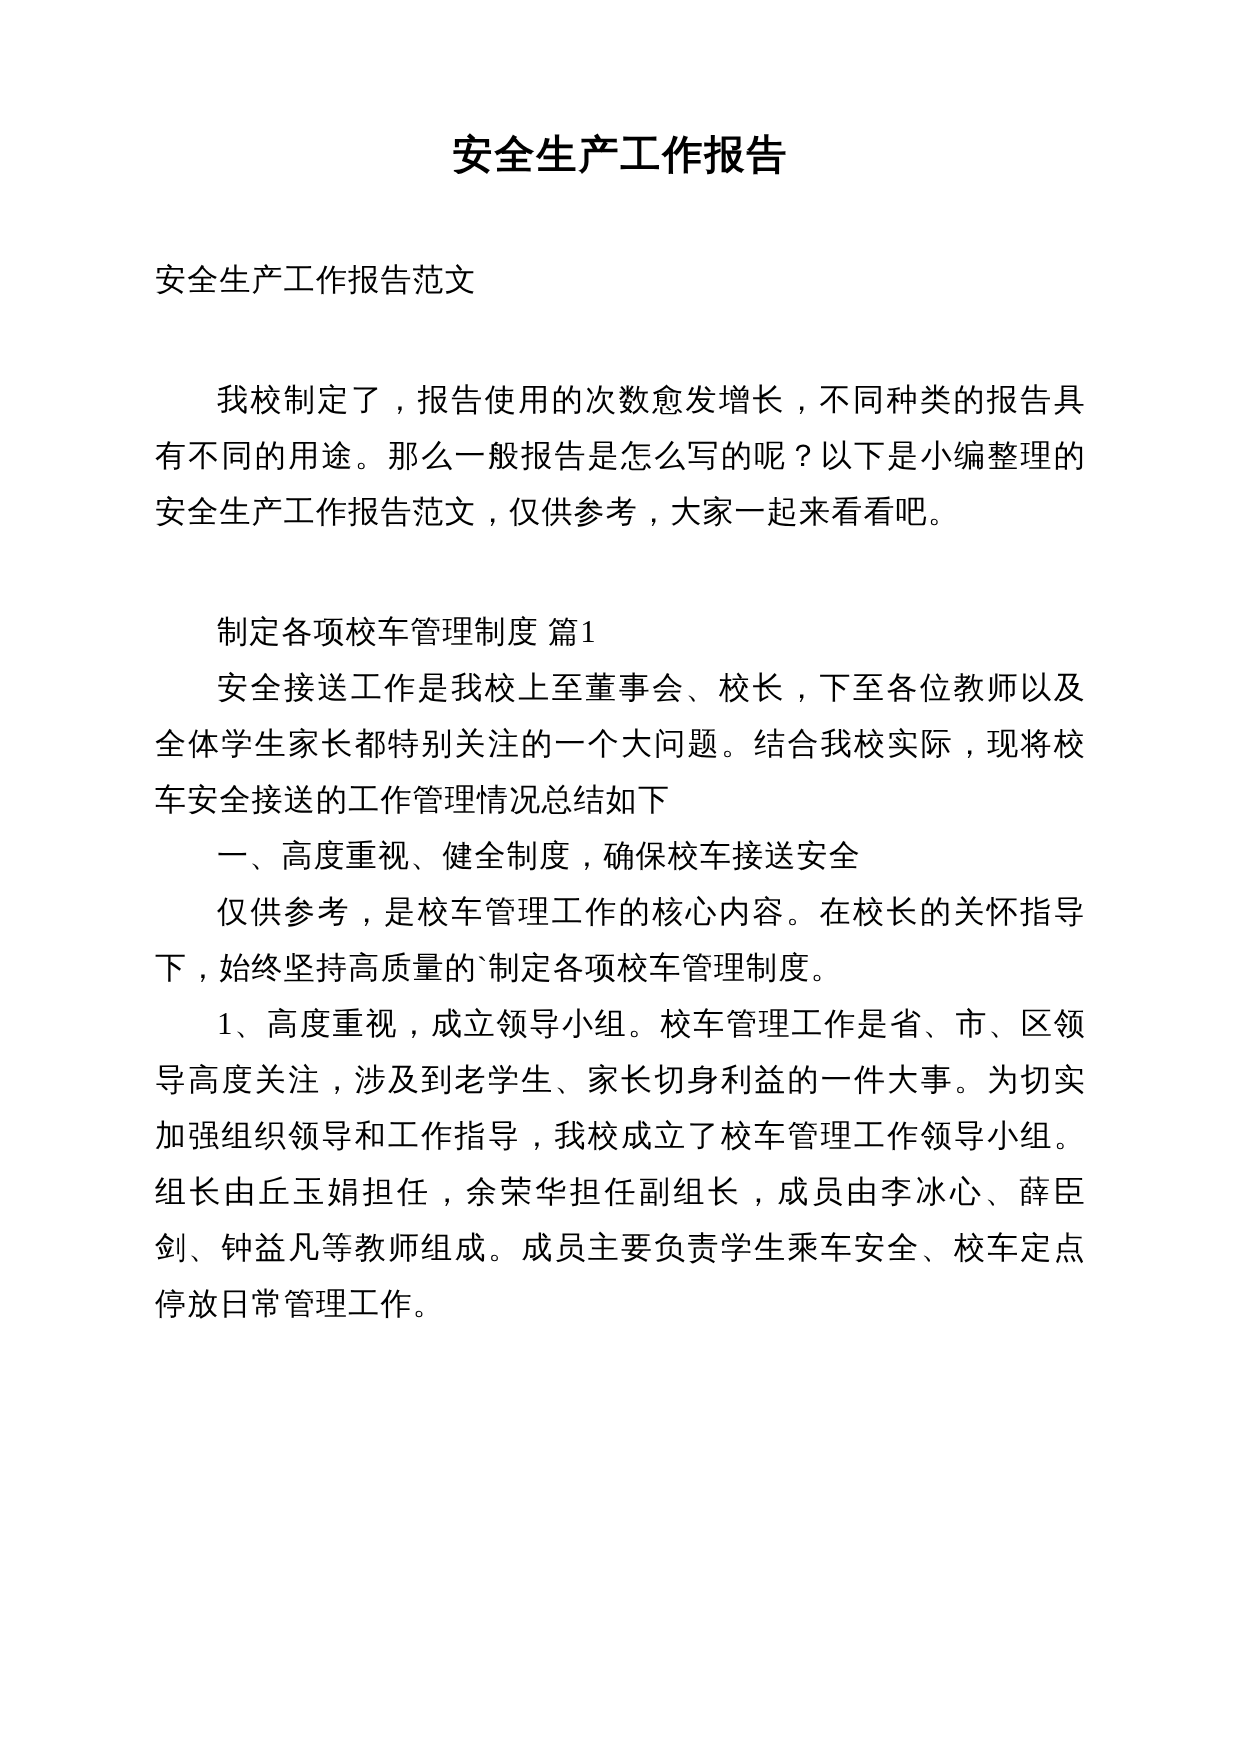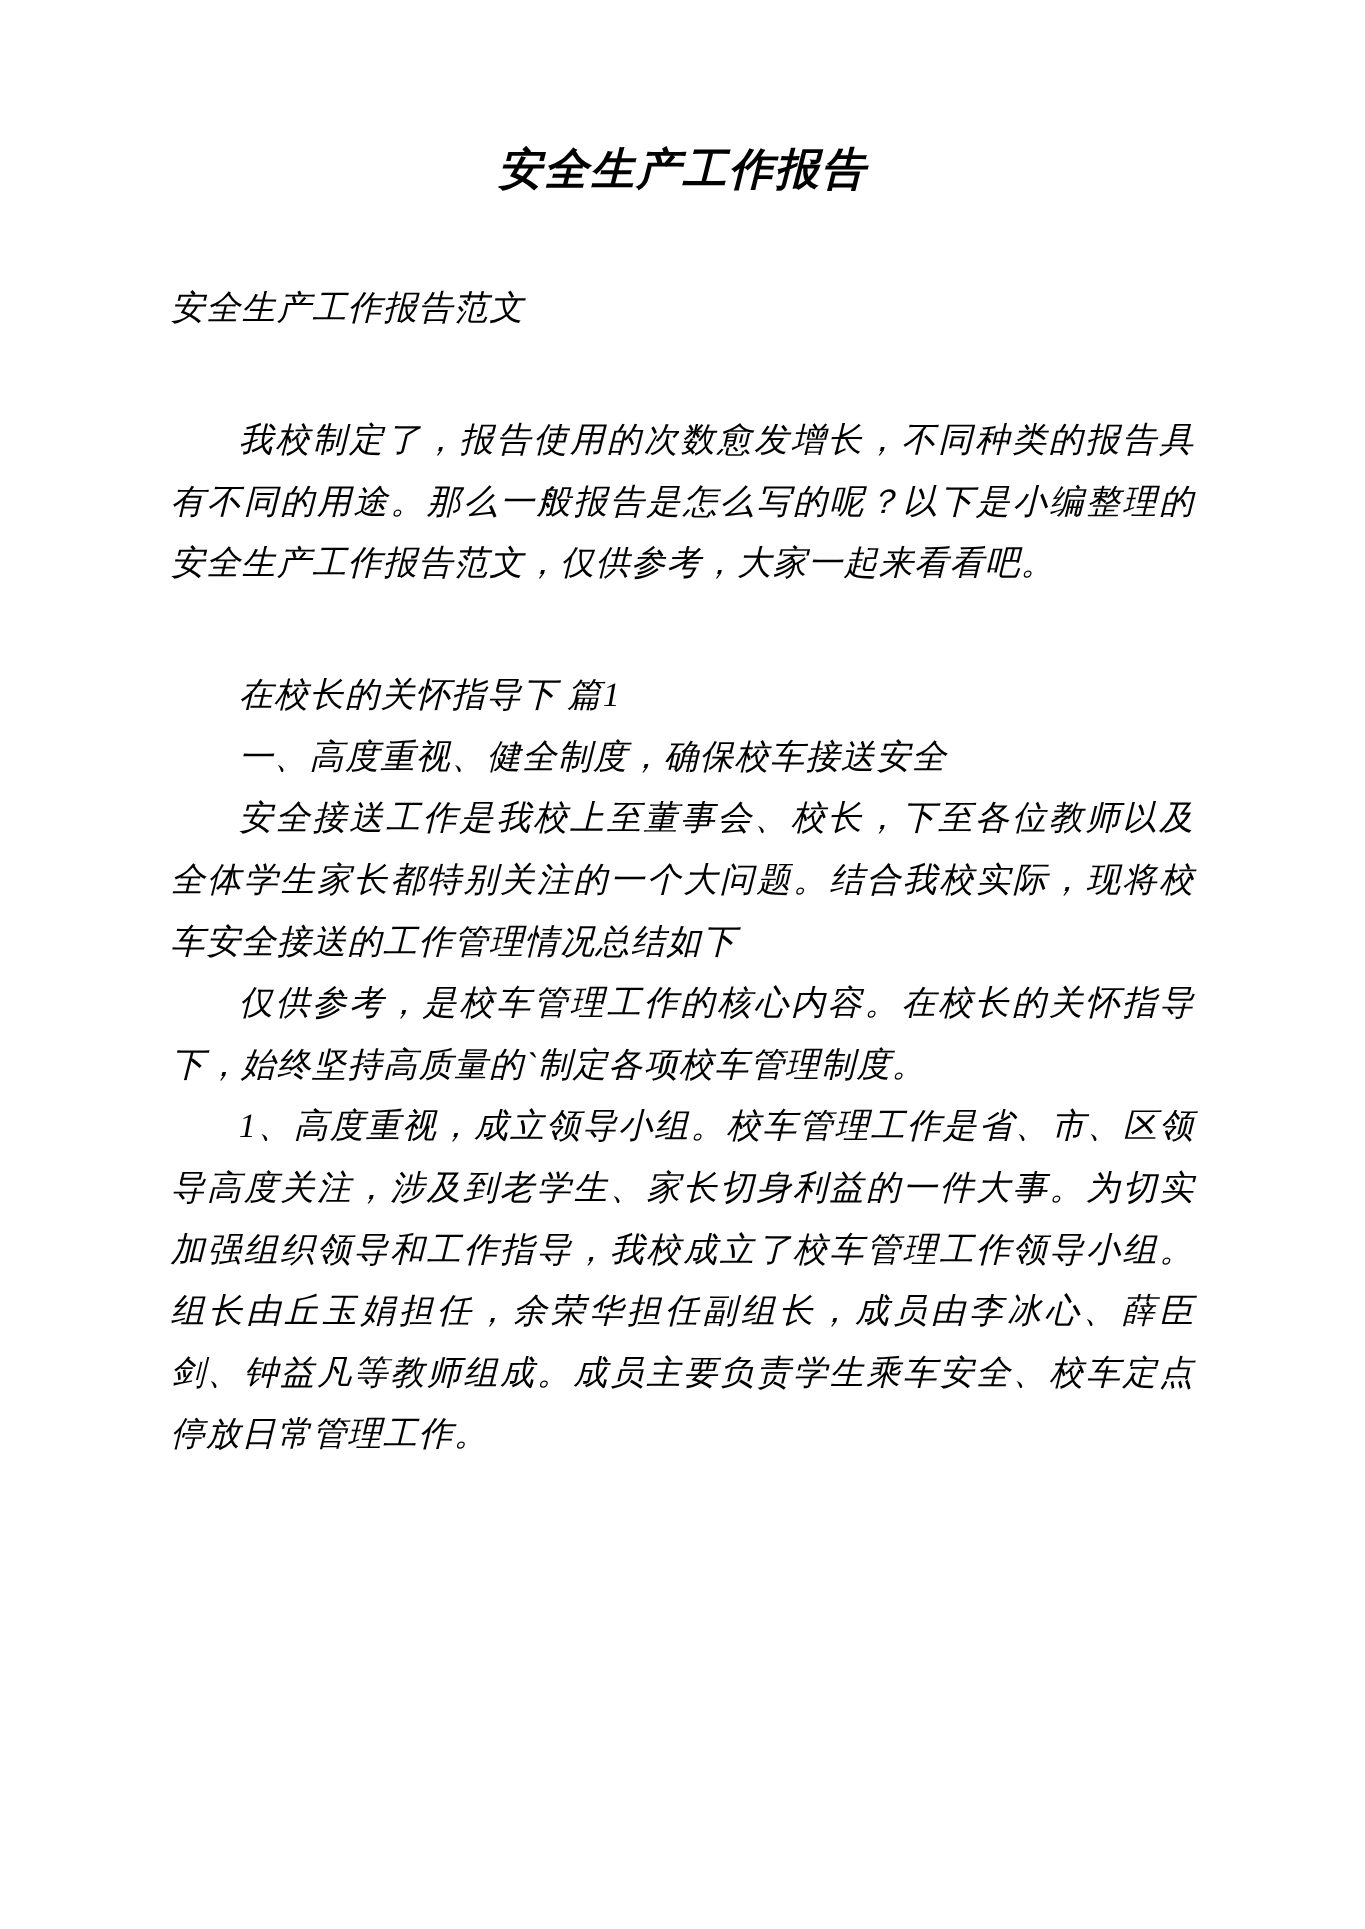--- a/index.html
+++ b/index.html
@@ -11,21 +11,20 @@
     width: 1241px;
     height: 1754px;
     margin: 0 auto;
     background: #ffffff;
     position: relative;
     box-sizing: border-box;
     padding: 0 155px;
     font-family: "Liberation Serif", "DejaVu Serif", serif;
     color: #000000;
     overflow: hidden;
-    font-style: italic;
   }
   .doc-title {
     text-align: center;
     font-family: "Liberation Sans", "DejaVu Sans", sans-serif;
     font-weight: bold;
     font-size: 40px;
     letter-spacing: 2px;
     margin: 0;
     padding-top: 128px;
     line-height: 1.3;
@@ -57,25 +56,25 @@
   <div class="body-block">
 
     <p class="para">安全生产工作报告范文</p>
 
     <div class="gap-lg"></div>
 
     <p class="para indent">我校制定了，报告使用的次数愈发增长，不同种类的报告具有不同的用途。那么一般报告是怎么写的呢？以下是小编整理的安全生产工作报告范文，仅供参考，大家一起来看看吧。</p>
 
     <div class="gap-lg"></div>
 
-    <p class="para indent">在校长的关怀指导下  篇1</p>
+    <p class="para indent">制定各项校车管理制度  篇1</p>
+
+    <p class="para indent">安全接送工作是我校上至董事会、校长，下至各位教师以及全体学生家长都特别关注的一个大问题。结合我校实际，现将校车安全接送的工作管理情况总结如下</p>
 
     <p class="para indent">一、高度重视、健全制度，确保校车接送安全</p>
-
-    <p class="para indent">安全接送工作是我校上至董事会、校长，下至各位教师以及全体学生家长都特别关注的一个大问题。结合我校实际，现将校车安全接送的工作管理情况总结如下</p>
 
     <p class="para indent">仅供参考，是校车管理工作的核心内容。在校长的关怀指导下，始终坚持高质量的`制定各项校车管理制度。</p>
 
     <p class="para indent">1、高度重视，成立领导小组。校车管理工作是省、市、区领导高度关注，涉及到老学生、家长切身利益的一件大事。为切实加强组织领导和工作指导，我校成立了校车管理工作领导小组。组长由丘玉娟担任，余荣华担任副组长，成员由李冰心、薛臣剑、钟益凡等教师组成。成员主要负责学生乘车安全、校车定点停放日常管理工作。</p>
 
 
   </div>
 </div>
 
 </body></html>

